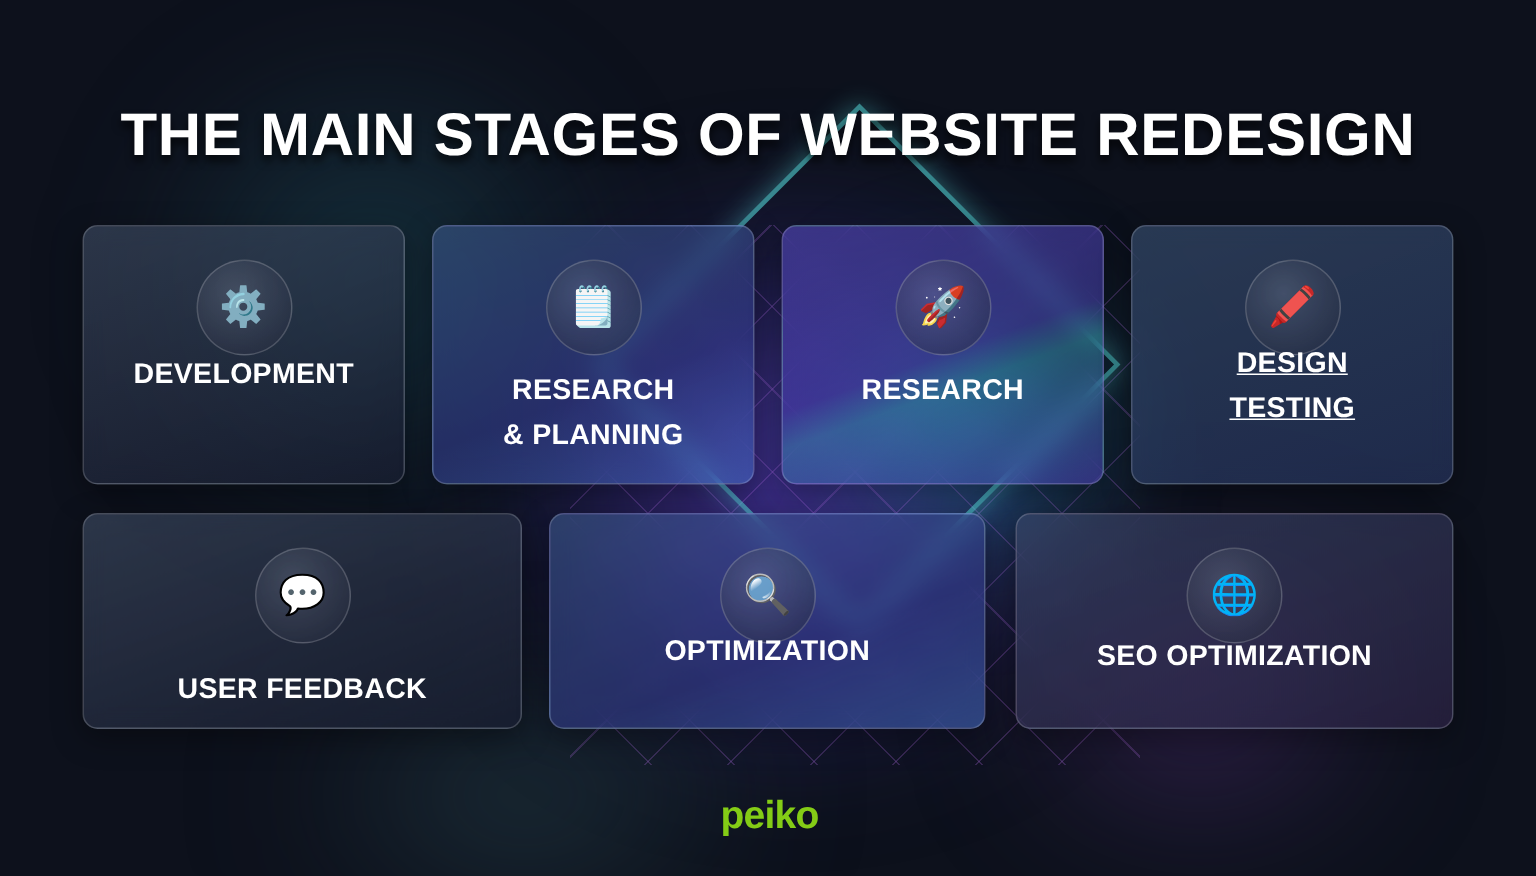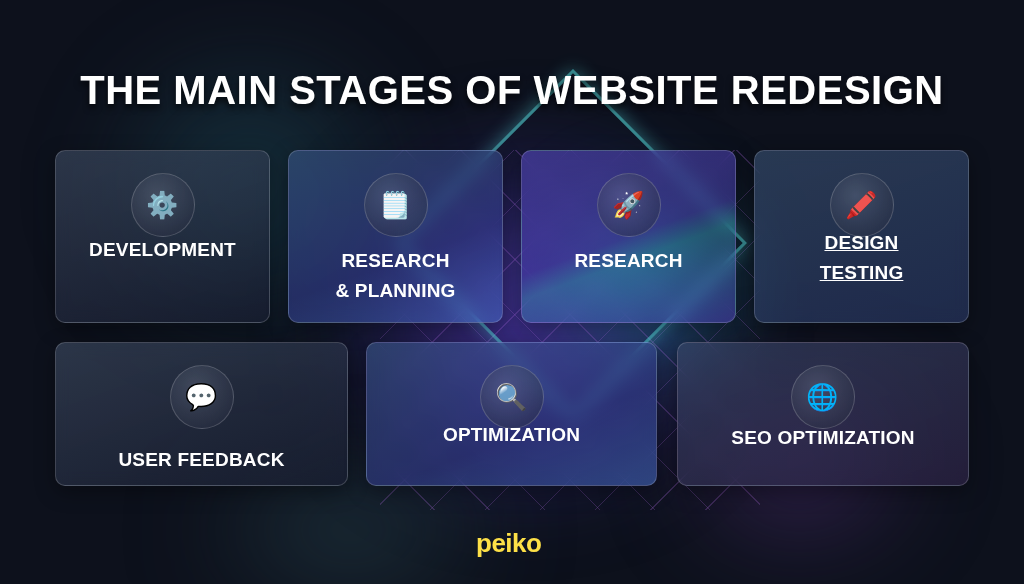--- a/index.html
+++ b/index.html
@@ -53,22 +53,22 @@
     border: 1px solid rgba(255,255,255,0.18);
     display: flex; align-items: center; justify-content: center;
     font-size: 26px; line-height: 1;
   }
   .card-label {
     position: absolute; left: 0; right: 0; text-align: center;
     color: #ffffff; font-weight: bold; font-size: 19px; line-height: 30px;
     font-family: "Liberation Sans", sans-serif; letter-spacing: 0.2px;
   }
   .logo {
-    position: absolute; left: 476px; top: 528px; width: 74px; 
-    color: #fde047; font-size: 26px; font-weight: bold; letter-spacing: -0.5px;
+    position: absolute; left: 476px; top: 528px; width: 74px; text-align: center;
+    color: #84cc16; font-size: 26px; font-weight: bold; letter-spacing: -0.5px;
     font-family: "Liberation Sans", sans-serif;
   }
 </style>
 </head>
 <body>
 
 <div class="bg">
   <div class="blob b3"></div>
   <div class="blob b1"></div>
   <div class="blob b2"></div>

